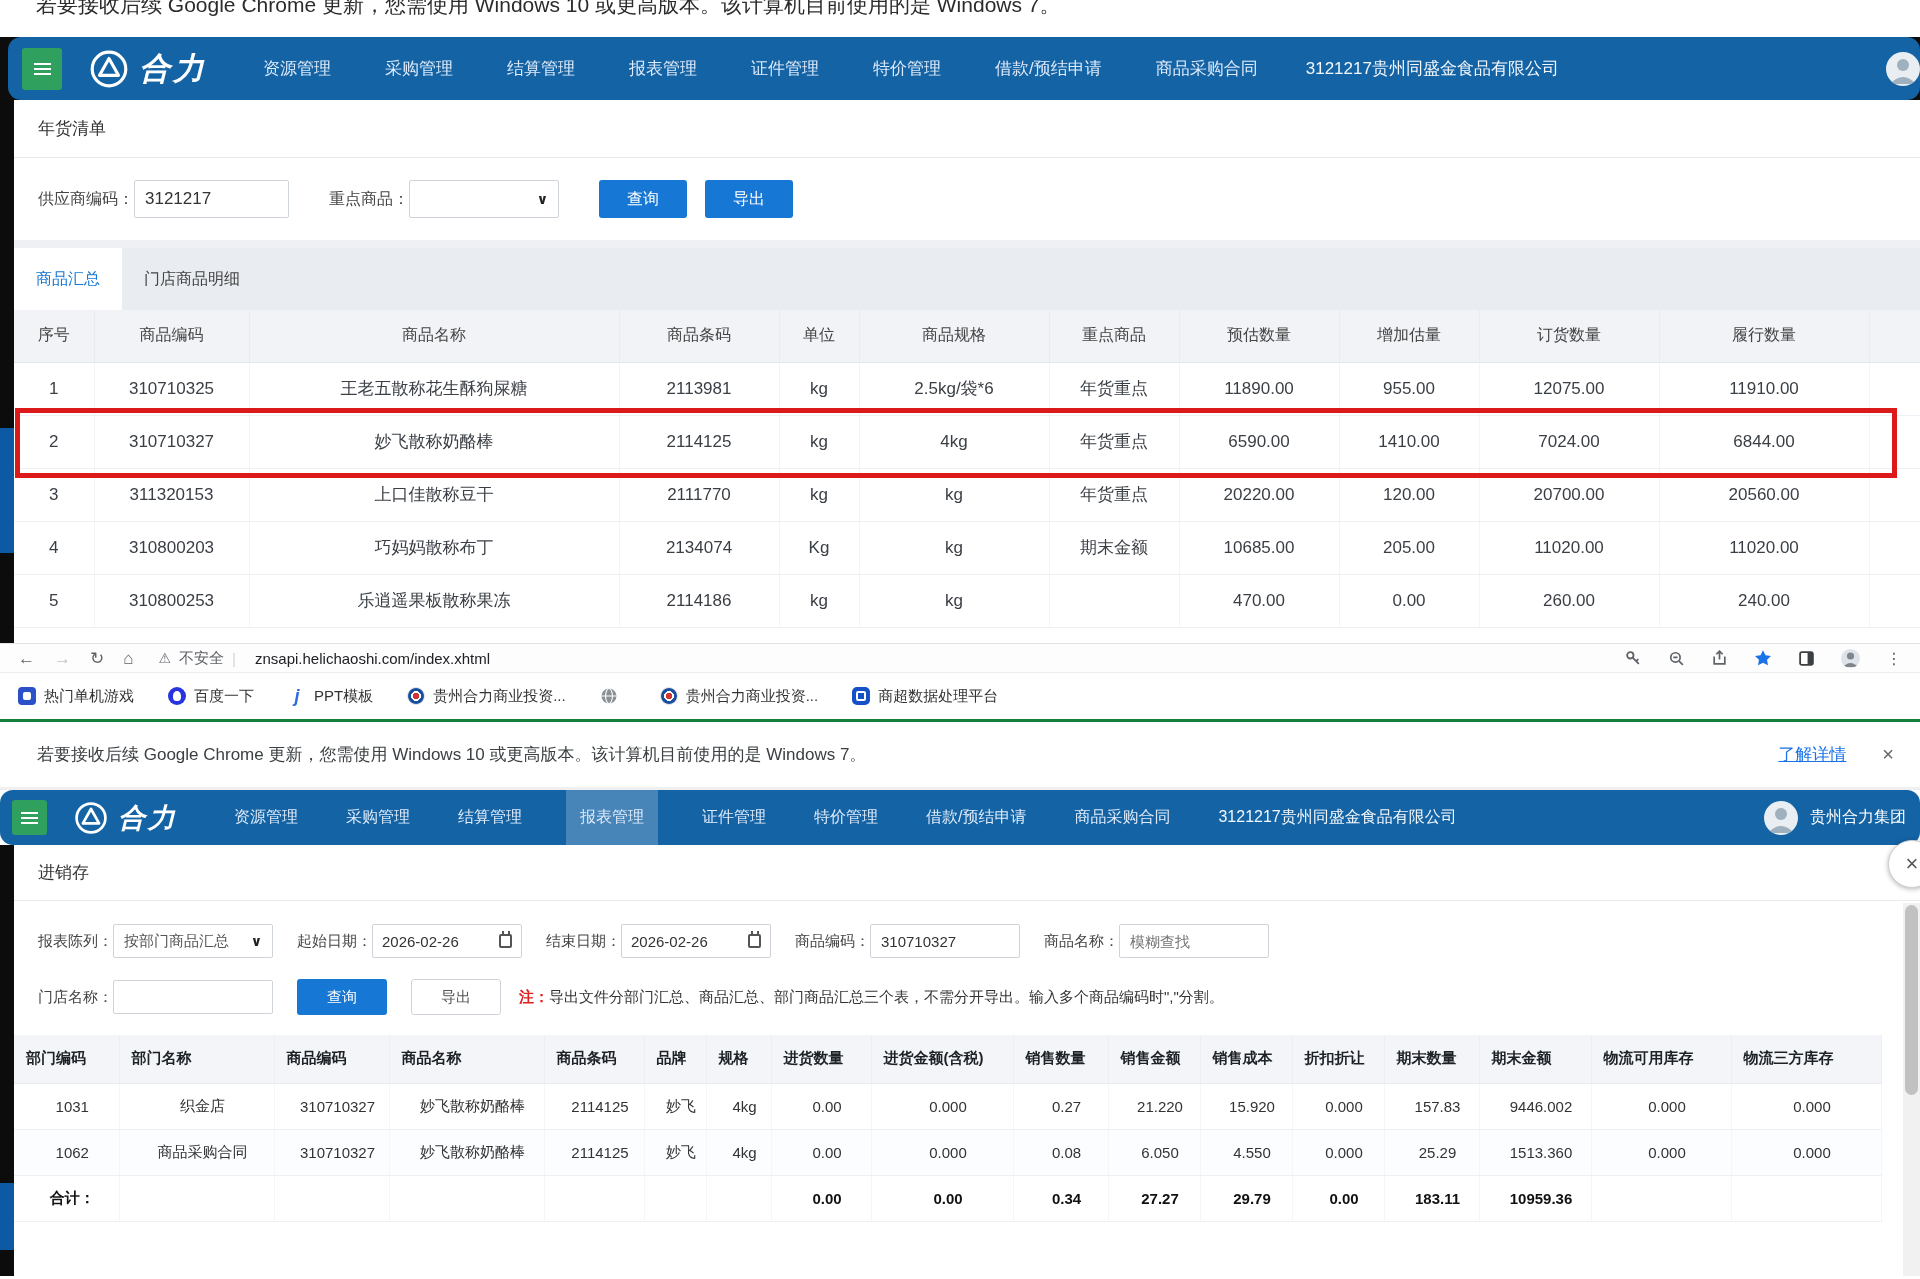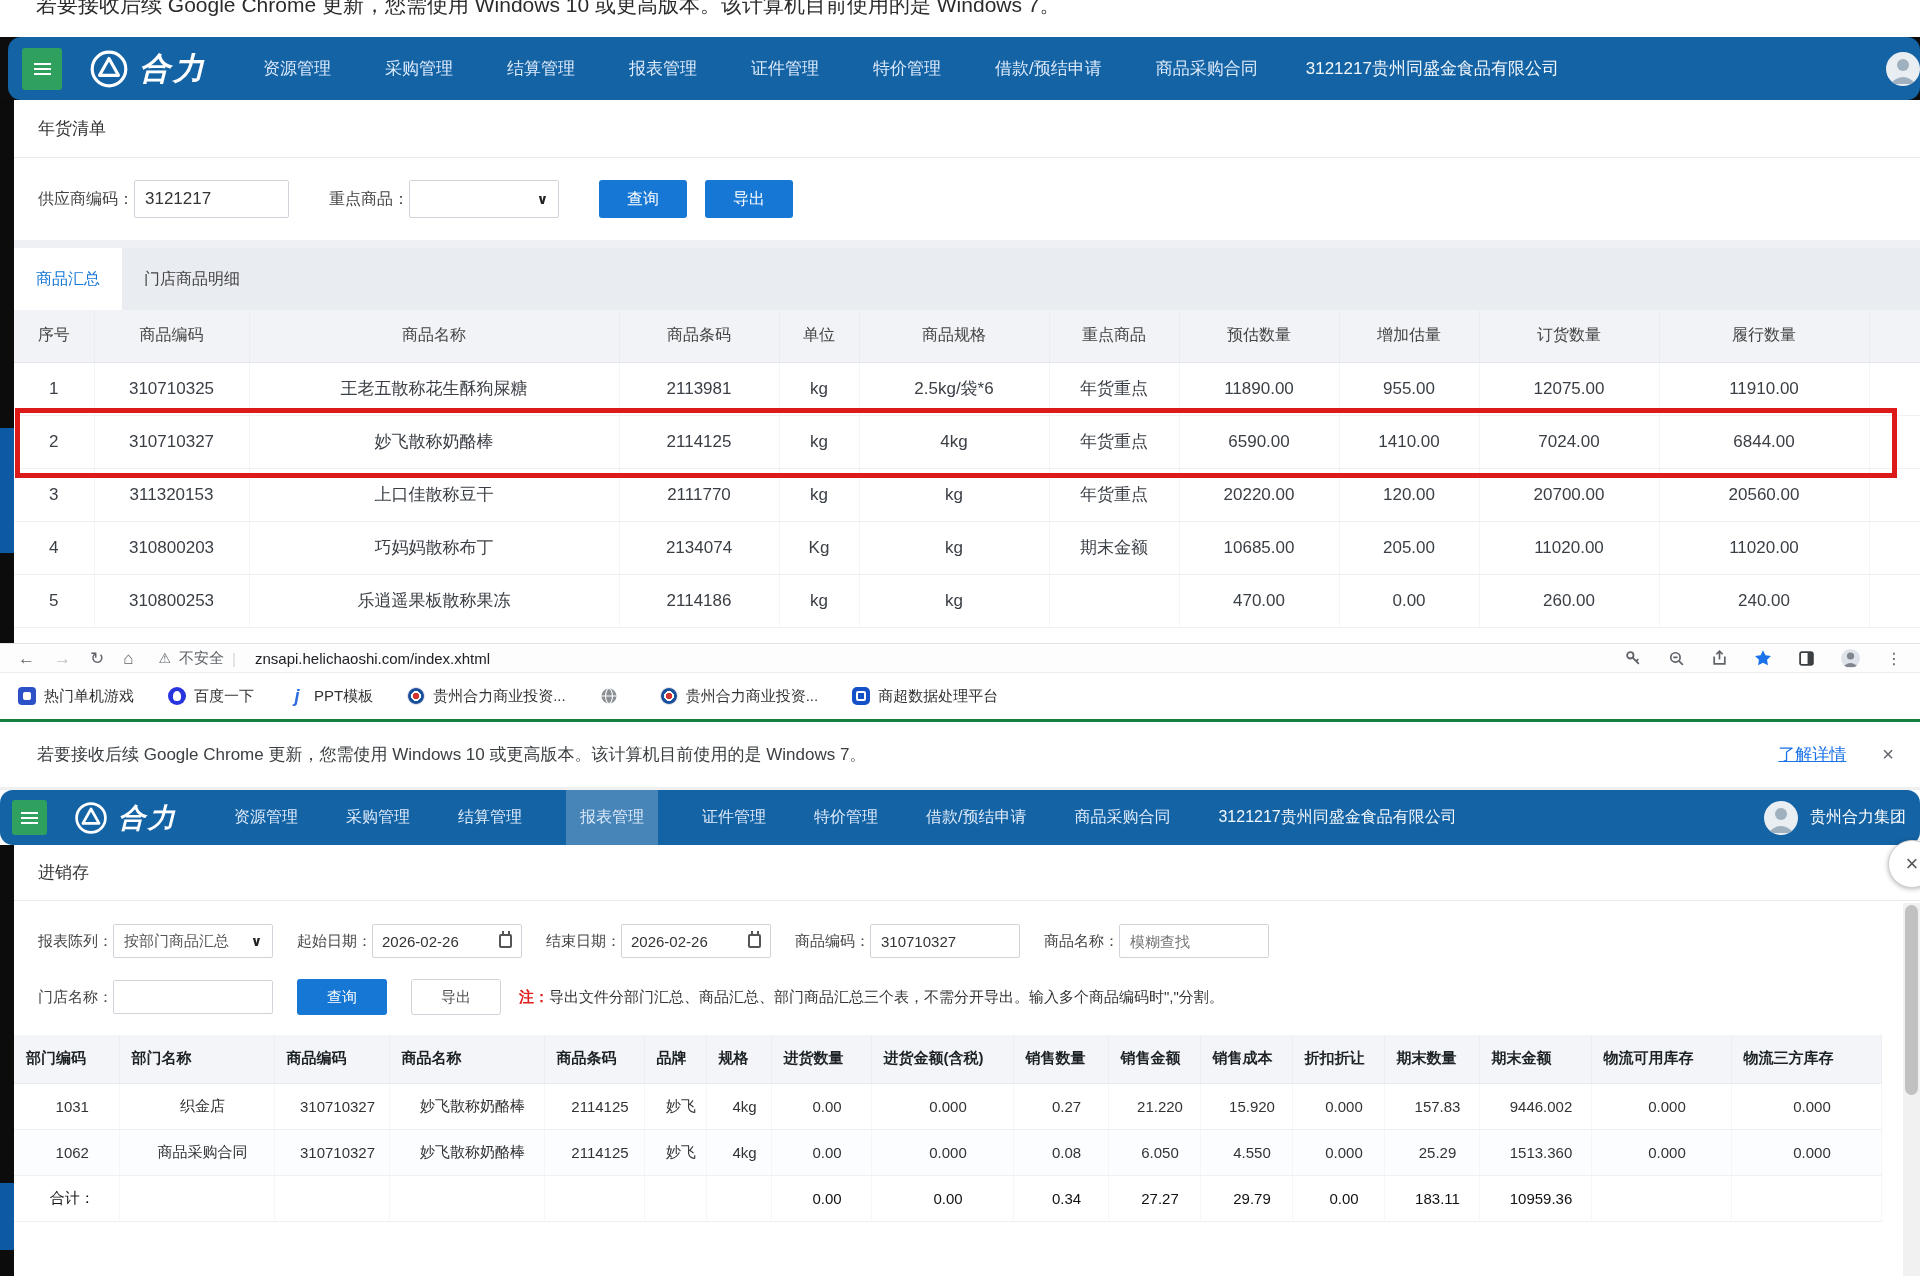--- a/index.html
+++ b/index.html
@@ -114,21 +114,21 @@
   .cal::before { content:""; position:absolute; top:-5px; left:1px; width:2px; height:4px; background:#555; box-shadow:6px 0 0 #555; }
   .btn2 { height:36px; min-width:90px; font-size:15px; }
   .note { font-size:15px; color:#333; white-space:nowrap; }
   .note-prefix { color:#e02020; }
   .bottom-table { width:1867px; }
   .bottom-table th { height:48px; background:#f3f5f8; text-align:left; padding-left:12px; font-size:15px; color:#1d2227;
     font-weight:bold; border-bottom:1px solid #e7eaee; border-right:1px solid #eceef2; }
   .bottom-table td { height:46px; text-align:center; padding-left:12px; font-size:15px; color:#333;
     border-bottom:1px solid #eef0f3; border-right:1px solid #f4f6f8; background:#fff; }
   .bottom-table tbody.striped tr:nth-child(even) td { background:#fbfdff; }
-  .bottom-table tbody.totals td { font-weight:normal; color:#111; }
+  .bottom-table tbody.totals td { font-weight:bold; color:#111; }
   .scrollbar { position:absolute; right:0; top:58px; bottom:0; width:17px; background:#f1f1f1; }
   .scroll-thumb { width:13px; margin:2px auto 0; height:190px; background:#c1c1c1; border-radius:7px; }
 
   svg { flex:none; }
 </style>
 </head>
 <body>
 
 <div class="cut-banner">
   <span>若要接收后续 Google Chrome 更新，您需使用 Windows 10 或更高版本。该计算机目前使用的是 Windows 7。</span>

